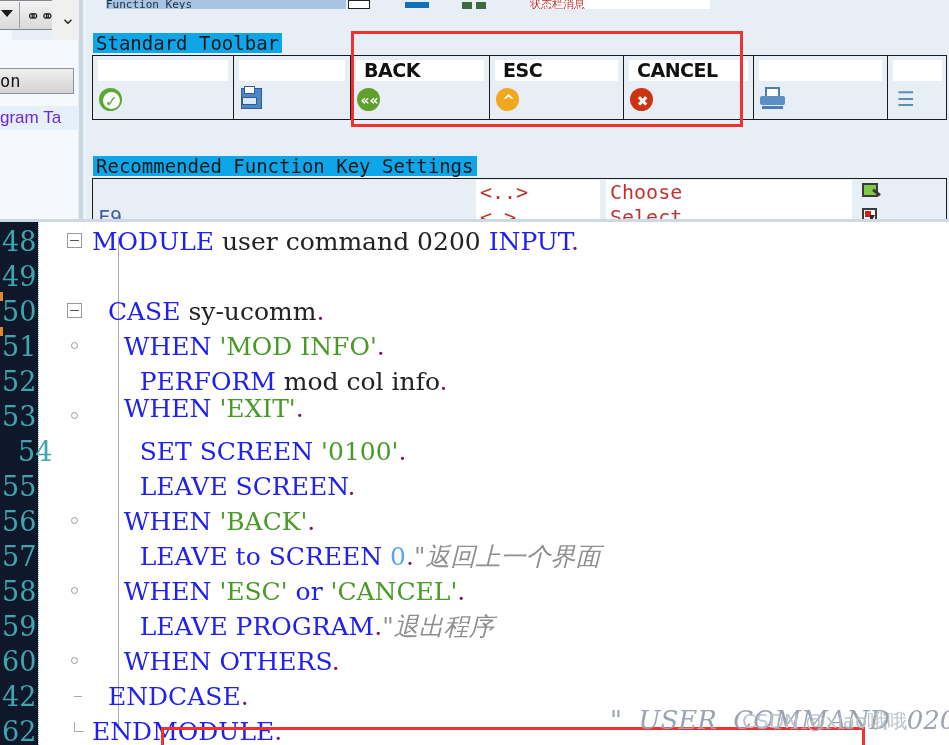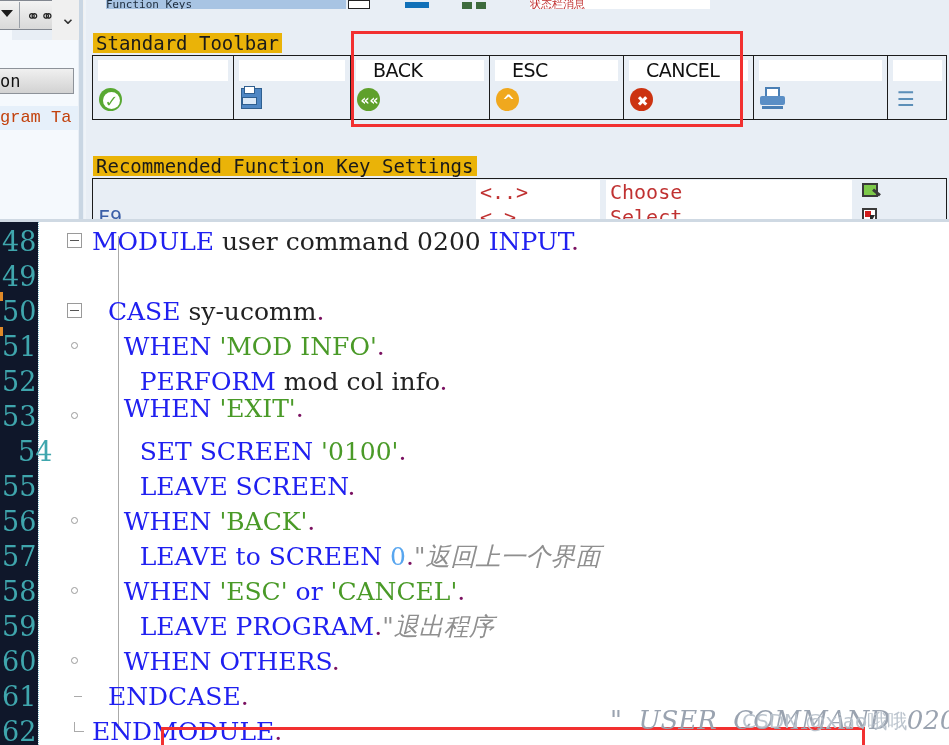--- a/index.html
+++ b/index.html
@@ -59,47 +59,47 @@
     position: absolute; left: 0; top: 40px; width: 78px; height: 182px; background: #f5f9fd;
   }
   .lc-btn {
     position: absolute; left: -4px; top: 28px; width: 78px; height: 26px;
     background: linear-gradient(#f0f0f0,#d2d2d2); border: 1px solid #8d9299;
     box-sizing: border-box; color: #111; font-size: 17px; line-height: 24px;
     padding-left: 3px; font-family: "DejaVu Sans Mono", monospace; overflow: hidden;
   }
   .lc-item {
     position: absolute; left: 0px; top: 66px; width: 78px; height: 24px;
-    background: #e6f0fa; color: #c2410c; font-size: 17px; line-height: 24px;
-    font-family: Liberation Mono, monospace; overflow: hidden; white-space: nowrap;
+    background: #e6f0fa; color: #6d28d9; font-size: 17px; line-height: 24px;
+    font-family: Liberation Sans, sans-serif; overflow: hidden; white-space: nowrap;
   }
   .left-divider { position: absolute; left: 79px; top: 0px; width: 4px; height: 222px; background: #c9d6e3; }
   .left-divider2 { position: absolute; left: 84px; top: 0px; width: 2px; height: 222px; background: #eef3f8; }
 
   
   .group {
     position: absolute; border: 1px solid #1b1b1b; box-sizing: border-box; background: transparent;
   }
   .group-legend {
-    position: absolute; background: #eab308; padding: 0 3px;
+    position: absolute; background: #0ea5e9; padding: 0 3px;
     color: #1a1a1a; font-size: 19px; line-height: 20px;
     font-family: "DejaVu Sans Mono", monospace; white-space: nowrap;
   }
   #std-toolbar-group { left: 92px; top: 55px; width: 855px; height: 65px; }
   #std-toolbar-legend { left: 93px; top: 33px; }
 
   .tb-cell {
     position: absolute; top: 56px; height: 63px; box-sizing: border-box;
     border-right: 1px solid #1b1b1b;
   }
   .tb-label {
     position: absolute; left: 5px; top: 4px; height: 21px; right: 5px;
     background: #ffffff; color: #111; font-size: 19px; line-height: 21px;
-    font-family: "DejaVu Sans", sans-serif; font-weight: 400; letter-spacing: -0.5px;
-    padding-left: 17px; overflow: hidden; white-space: nowrap;
+    font-family: "DejaVu Sans", sans-serif; font-weight: 700; letter-spacing: -0.5px;
+    padding-left: 8px; overflow: hidden; white-space: nowrap;
   }
   .tb-icon { position: absolute; left: 5px; top: 29px; width: 30px; height: 30px; }
 
   
   .ic-circle { position:absolute; left:1px; top:3px; width:23px; height:23px; border-radius:50%; }
   .ic-check { position:absolute; left:4px; top:4px; width:17px; height:17px; border-radius:50%;
     background:#ffffff; }
   .ic-glyph { position:absolute; left:0; top:0; width:25px; height:29px; text-align:center;
     line-height:29px; font-size:16px; font-weight:bold; color:#fff;
     font-family:"DejaVu Sans", sans-serif;}
@@ -348,21 +348,21 @@
         <div class="ln" style="top: 107px;">51</div>
         <div class="ln" style="top: 142px;">52</div>
         <div class="ln" style="top: 177px;">53</div>
         <div class="ln" style="top: 212px; margin-left: 16px;">54</div>
         <div class="ln" style="top: 247px;">55</div>
         <div class="ln" style="top: 282px;">56</div>
         <div class="ln" style="top: 317px;">57</div>
         <div class="ln" style="top: 352px;">58</div>
         <div class="ln" style="top: 387px;">59</div>
         <div class="ln" style="top: 422px;">60</div>
-        <div class="ln" style="top: 457px;">61</div>
+        <div class="ln" style="top: 457px;">42</div>
         <div class="ln" style="top: 492px;">62</div>
       </div>
     <div class="gutter-sep"></div>
     <div class="fold-col">
       <div class="fold-line"></div>
       <div id="fold-marks">
           <div class="fold-box" style="left: 23px; top: 11px;"></div>
           <div class="fold-box" style="left: 23px; top: 81px;"></div>
           <div class="fold-dot" style="left: 27px; top: 120px;"></div>
           <div class="fold-dot" style="left: 27px; top: 190px;"></div>

